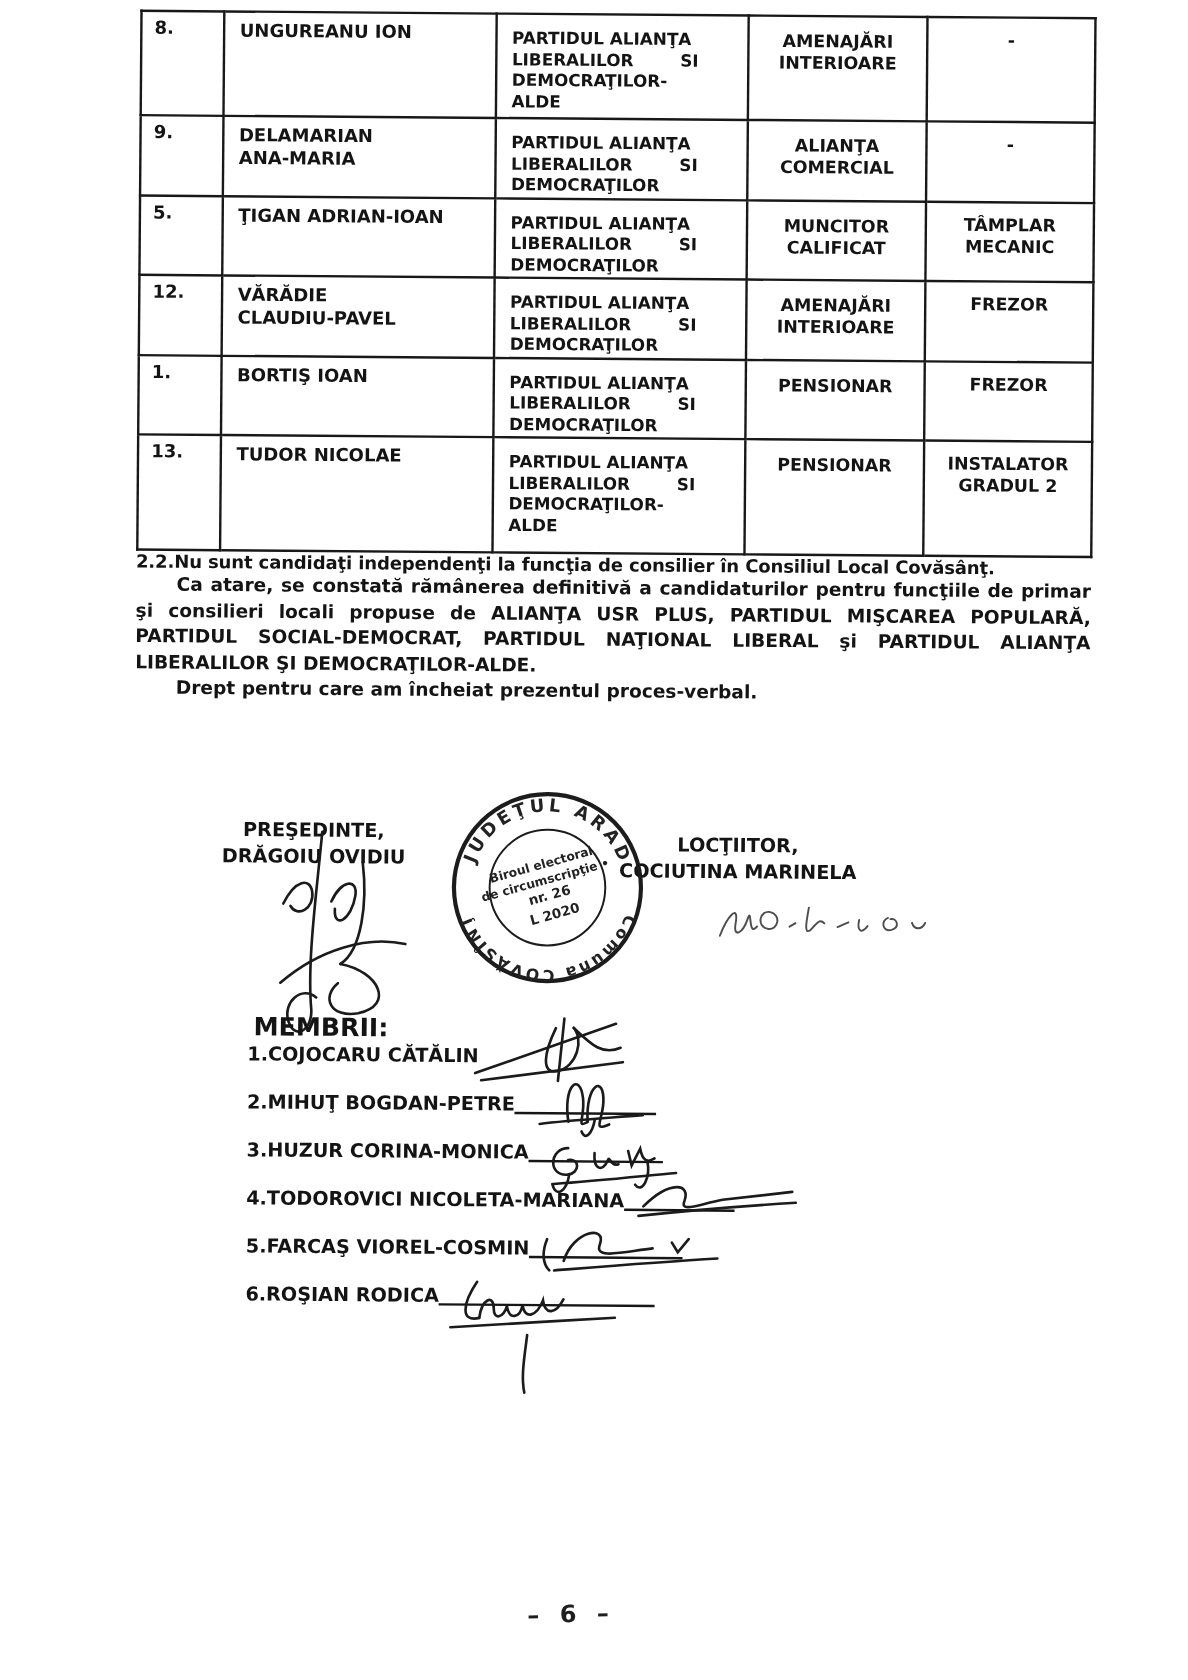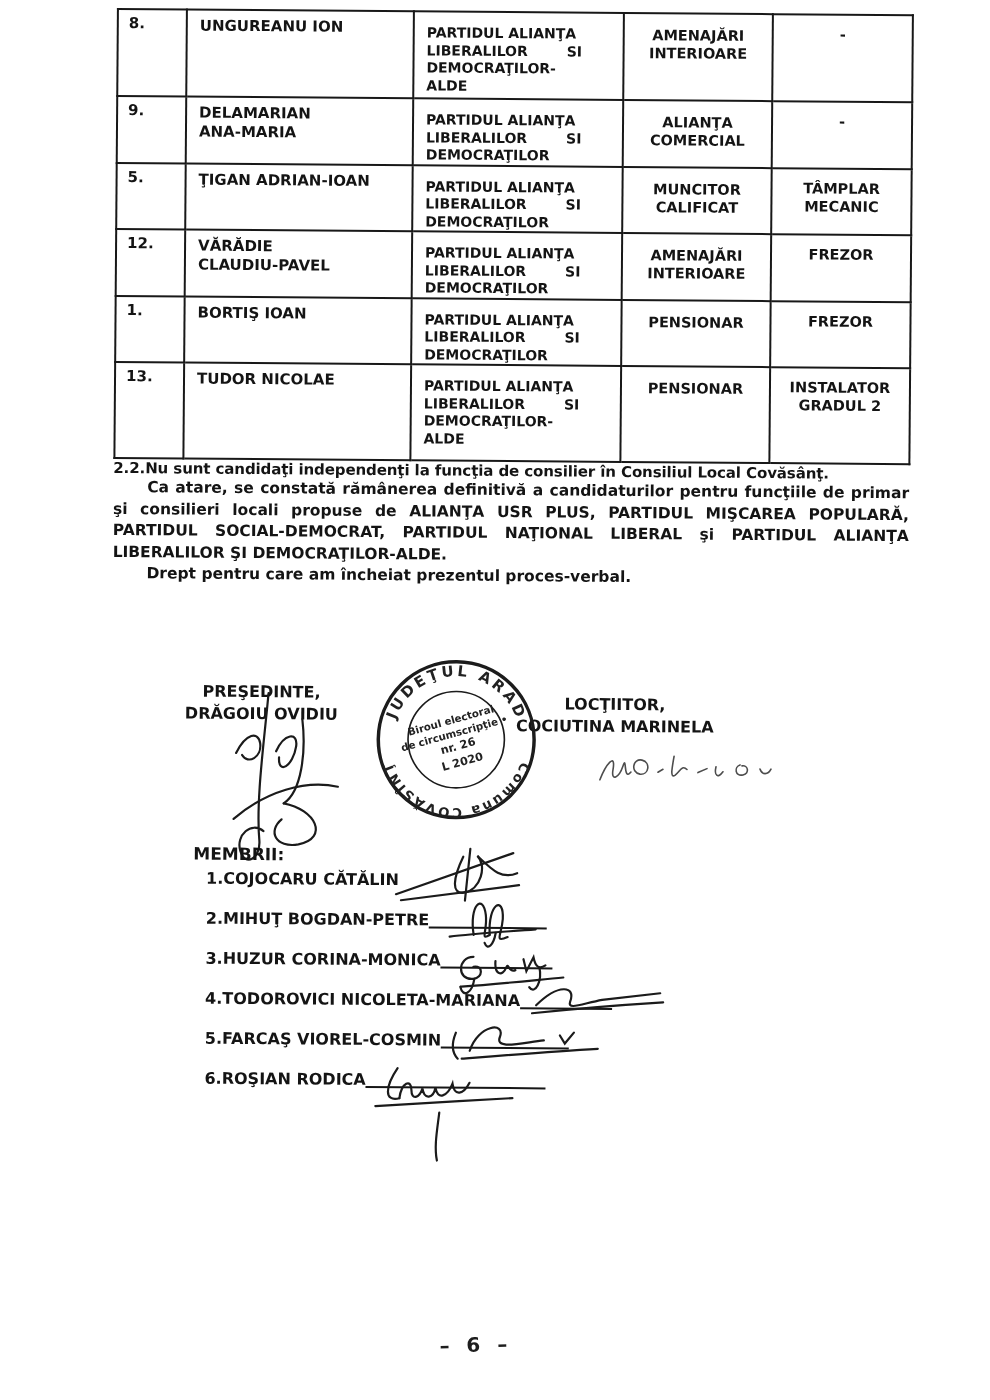--- a/index.html
+++ b/index.html
@@ -42,21 +42,21 @@
   .sig path{fill:none;stroke:#1b1b1b;stroke-width:2.2;stroke-linecap:round;}
   .sig-president{left:212px;top:690px;}
   .sig-deputy{left:598px;top:734px;}
   .sig-deputy path{stroke:#4d4d4d;stroke-width:1.6;}
 
   .stamp{position:absolute;left:380px;top:655px;}
   .stamp circle{fill:none;stroke:#1c1c1c;}
   .stamp text{fill:#222;}
 
   
-  .members-heading{position:absolute;left:200px;top:843px;font-weight:700;font-size:17px;}
+  .members-heading{position:absolute;left:218px;top:843px;font-weight:700;font-size:21px;}
   .members{position:absolute;left:213px;top:866px;width:600px;}
   .member-row{position:relative;height:40px;font-weight:700;font-size:16px;line-height:23px;}
   .member-line{display:inline-block;border-bottom:2px solid #161616;height:14px;transform:translateY(3px);}
   .w2{width:118px;} .w3{width:112px;} .w4{width:92px;} .w5{width:128px;} .w6{width:180px;}
   .sig-m1{left:185px;top:-26px;} .sig-m2{left:230px;top:-18px;}
   .sig-m3{left:238px;top:-20px;} .sig-m4{left:325px;top:-16px;}
   .sig-m5{left:243px;top:-14px;} .sig-m6{left:163px;top:-12px;}
 
   
   .page-number{position:absolute;left:450px;top:1330px;font-size:20px;font-weight:700;

